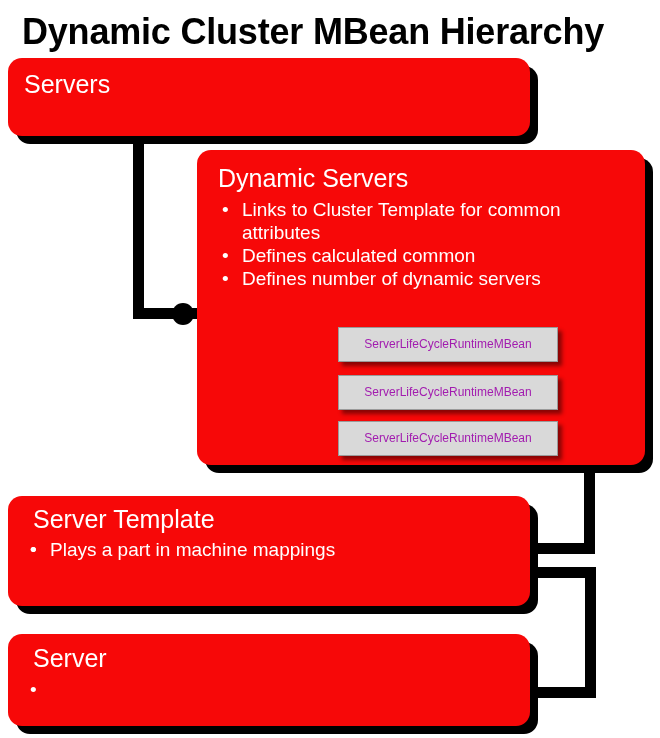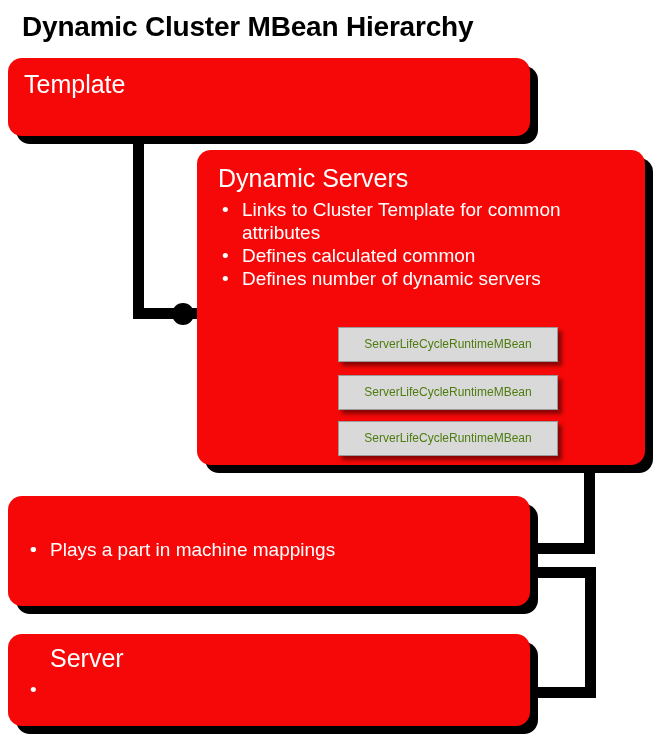--- a/index.html
+++ b/index.html
@@ -17,21 +17,21 @@
     height: 738px;
     background: #ffffff;
     overflow: hidden;
   }
 
   
   #diagram-title {
     position: absolute;
     left: 22px;
     top: 11px;
-    font-size: 28px;
+    font-size: 36px;
     font-weight: bold;
     color: #000000;
     letter-spacing: -0.2px;
     white-space: nowrap;
   }
 
   
   .conn {
     position: absolute;
     background: #000000;
@@ -102,21 +102,21 @@
   
   .mbean {
     position: absolute;
     left: 338px;
     width: 220px;
     height: 35px;
     background: #d9d9d9;
     border: 1px solid #9a9a9a;
     box-shadow: 4px 4px 4px rgba(0,0,0,0.45);
     box-sizing: border-box;
-    color: #4d7c0f;
+    color: #a21caf;
     font-size: 12px;
     line-height: 33px;
     text-align: center;
     white-space: nowrap;
   }
   #mbean-0 { top: 327px; }
   #mbean-1 { top: 375px; }
   #mbean-2 { top: 421px; }
 
   
@@ -129,21 +129,21 @@
   #node-server-template .node-title { left: 25px; top: 9px; }
   #node-server-template .bullets { left: 12px; top: 42px; width: 480px; }
 
   
   #node-server {
     left: 8px;
     top: 634px;
     width: 522px;
     height: 92px;
   }
-  #node-server .node-title { left: 42px; top: 10px; }
+  #node-server .node-title { left: 25px; top: 10px; }
   #node-server .bullets { left: 12px; top: 44px; width: 480px; }
 </style>
 </head>
 <body>
 
 <div id="canvas">
 
   <div id="diagram-title">Dynamic Cluster MBean Hierarchy</div>
 
   <div class="conn" style="left:133px; top:110px; width:11px; height:209px;"></div>
@@ -151,21 +151,21 @@
   <div class="conn-dot" style="left:172px; top:303px; width:22px; height:22px;"></div>
 
   <div class="conn" style="left:584px; top:455px; width:11px; height:98px;"></div>
   <div class="conn" style="left:524px; top:543px; width:71px; height:11px;"></div>
 
   <div class="conn" style="left:524px; top:567px; width:72px; height:11px;"></div>
   <div class="conn" style="left:585px; top:567px; width:11px; height:130px;"></div>
   <div class="conn" style="left:524px; top:687px; width:72px; height:11px;"></div>
 
   <div class="node" id="node-cluster">
-    <div class="node-title">Template</div>
+    <div class="node-title">Servers</div>
   </div>
 
   <div class="node" id="node-dynamic-servers">
     <div class="node-title">Dynamic Servers</div>
     <ul class="bullets">
       <li>
         <span class="bullet-dot">•</span>
         <span>Links to Cluster Template for common attributes</span>
       </li>
       <li>
@@ -177,20 +177,21 @@
         <span>Defines number of dynamic servers</span>
       </li>
     </ul>
   </div>
 
   <div class="mbean" id="mbean-0">ServerLifeCycleRuntimeMBean</div>
   <div class="mbean" id="mbean-1">ServerLifeCycleRuntimeMBean</div>
   <div class="mbean" id="mbean-2">ServerLifeCycleRuntimeMBean</div>
 
   <div class="node" id="node-server-template">
+    <div class="node-title">Server Template</div>
     <ul class="bullets">
       <li>
         <span class="bullet-dot">•</span>
       </li>
       <li>
         <span class="bullet-dot">•</span>
         <span>Plays a part in machine mappings</span>
       </li>
     </ul>
   </div>

